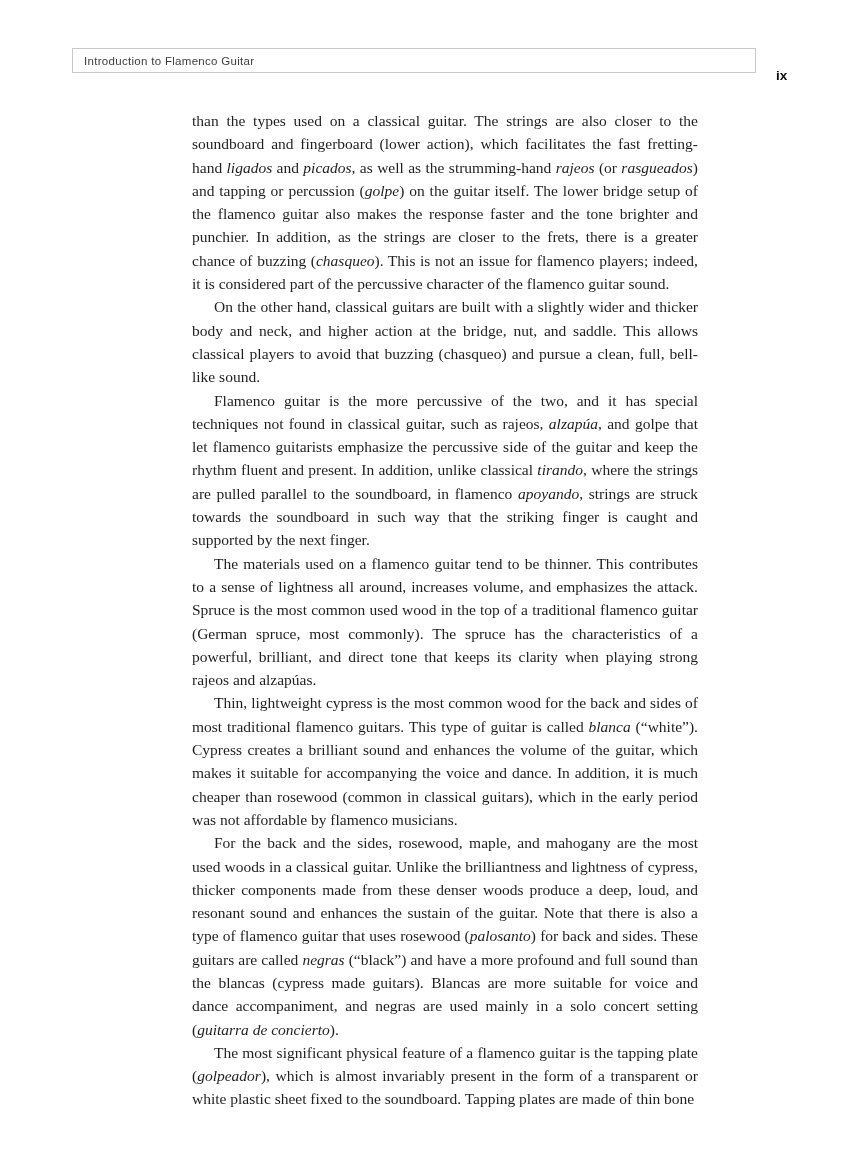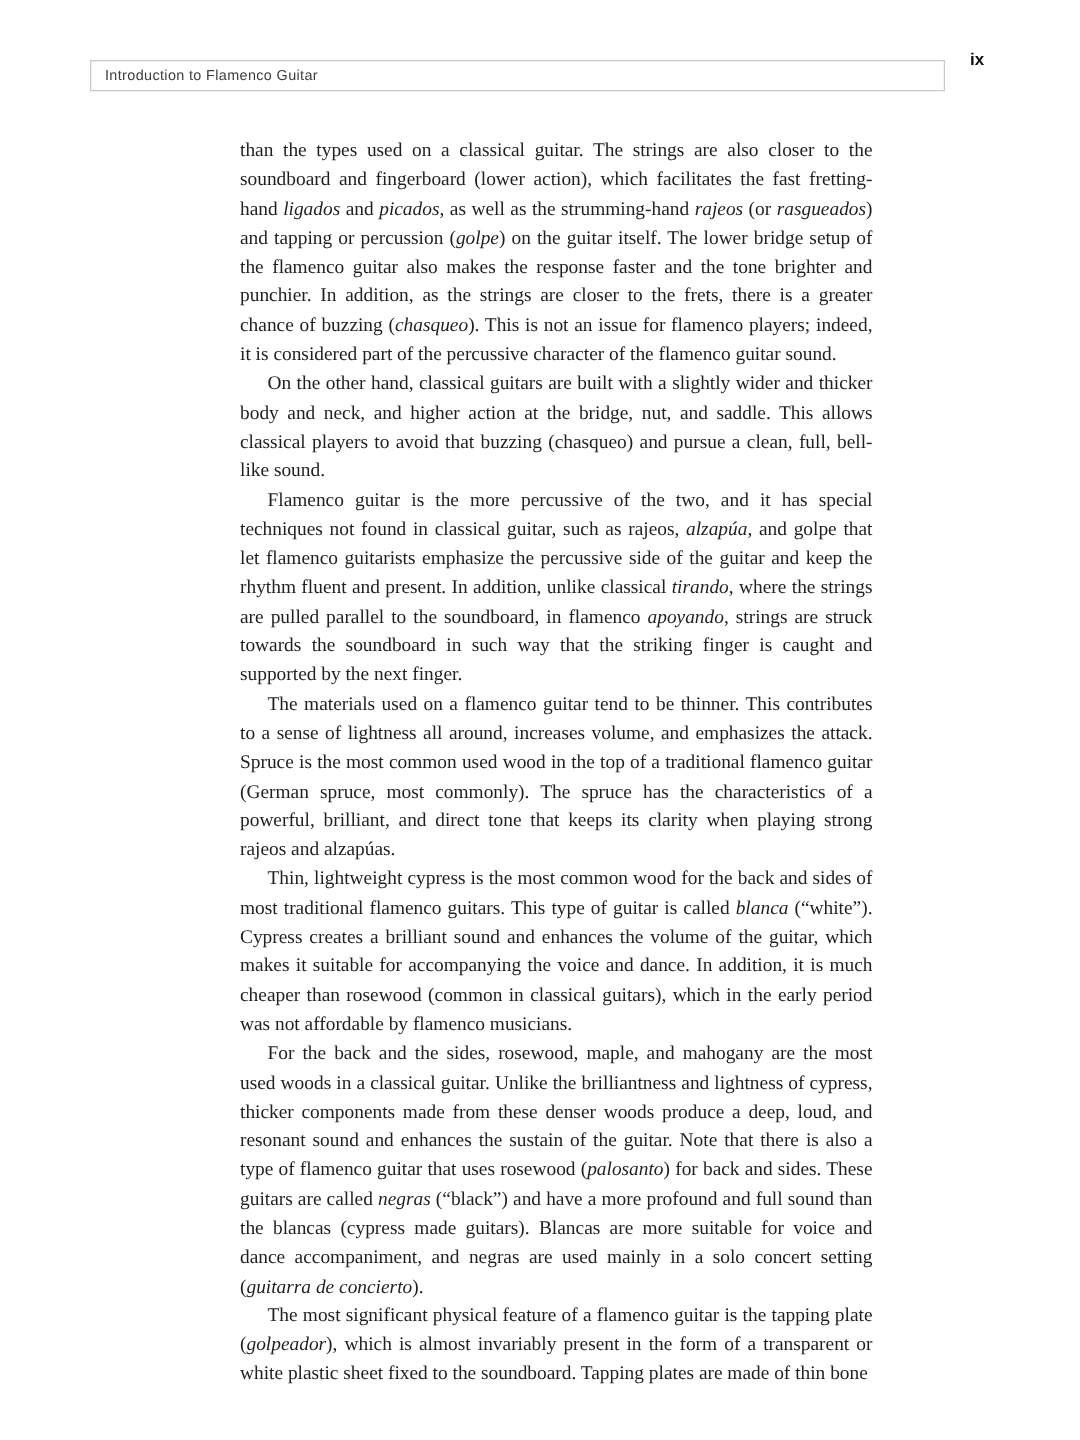--- a/index.html
+++ b/index.html
@@ -30,21 +30,21 @@
   .runhead-text {
     font-family: "Liberation Sans", sans-serif;
     font-size: 11.5px;
     color: #3d3d3d;
     letter-spacing: 0.3px;
     white-space: nowrap;
   }
   .pagenum {
     position: absolute;
     left: 776px;
-    top: 40px;
+    top: 68px;
     font-family: "Liberation Sans", sans-serif;
     font-weight: 700;
     font-size: 13.5px;
     color: #0f0f0f;
   }
   .text-col {
     position: absolute;
     left: 192px;
     top: 109px;
     width: 506px;

